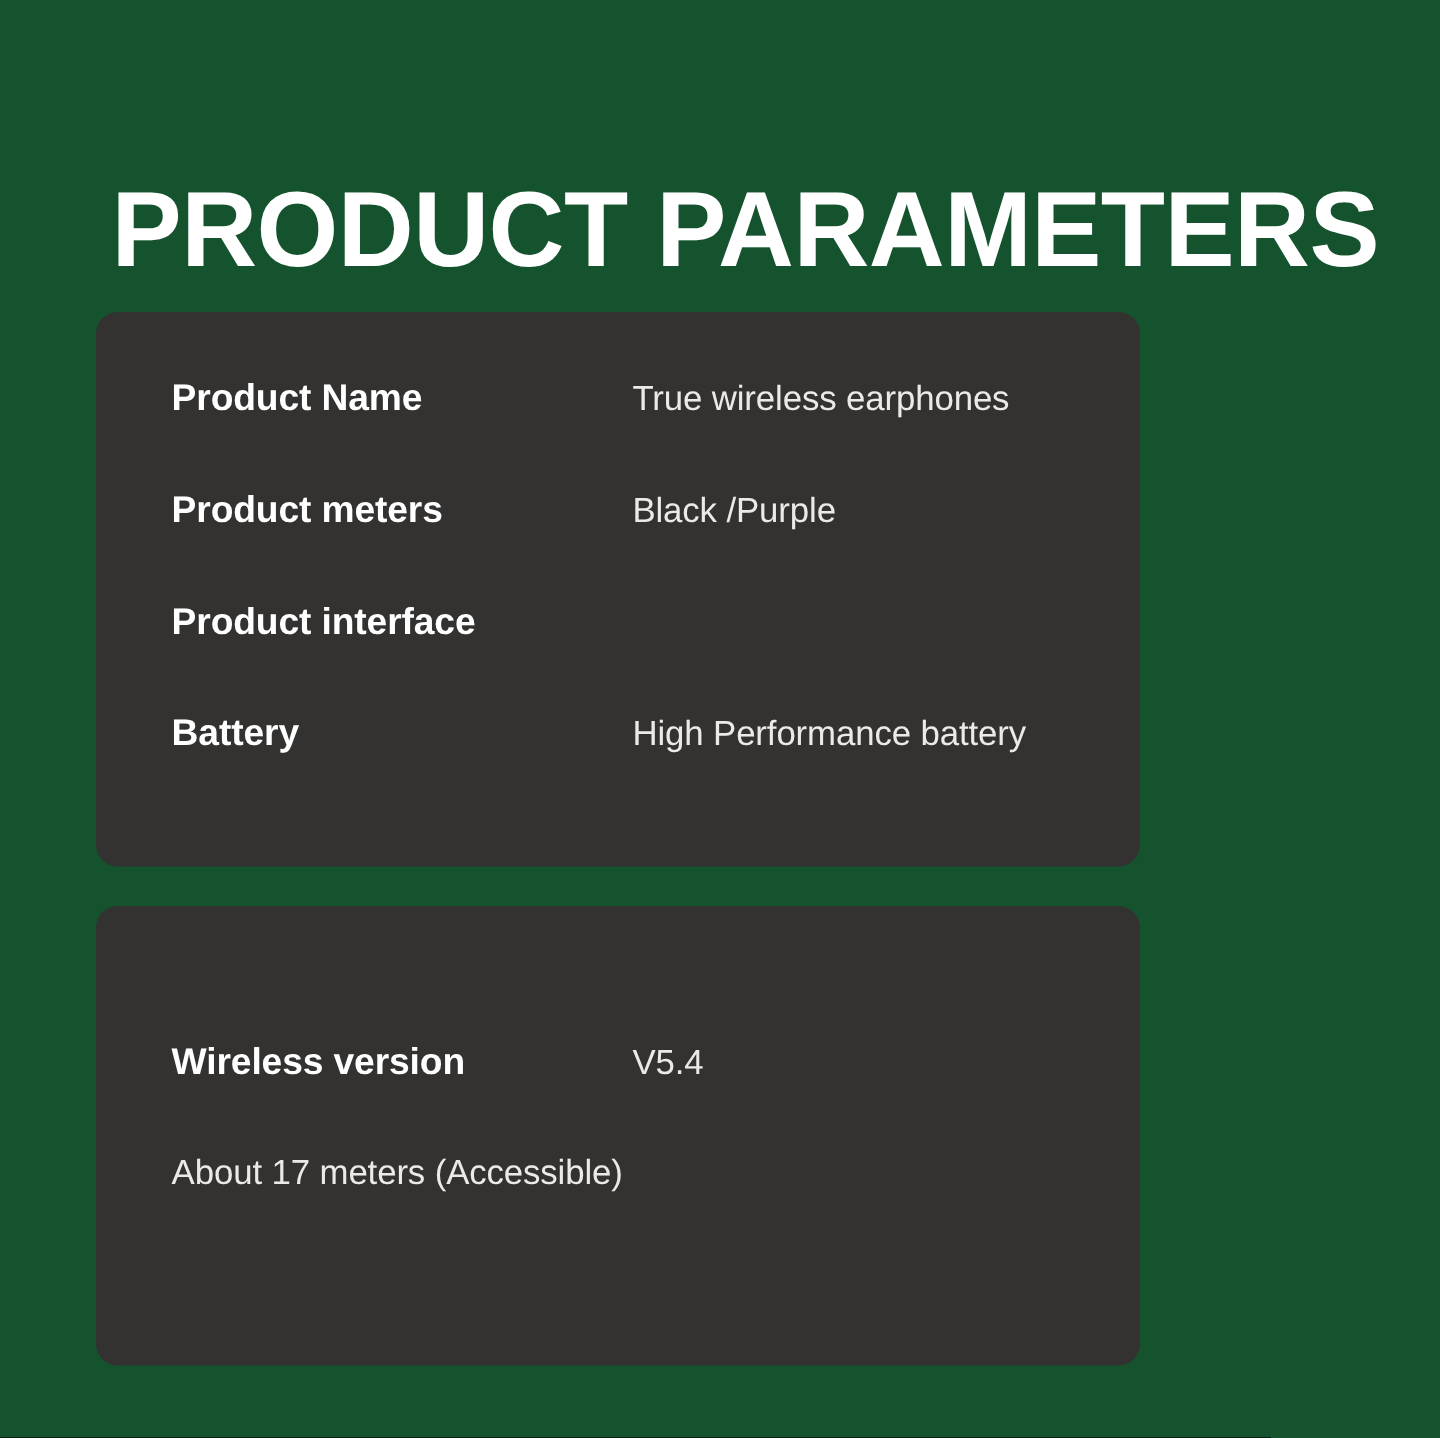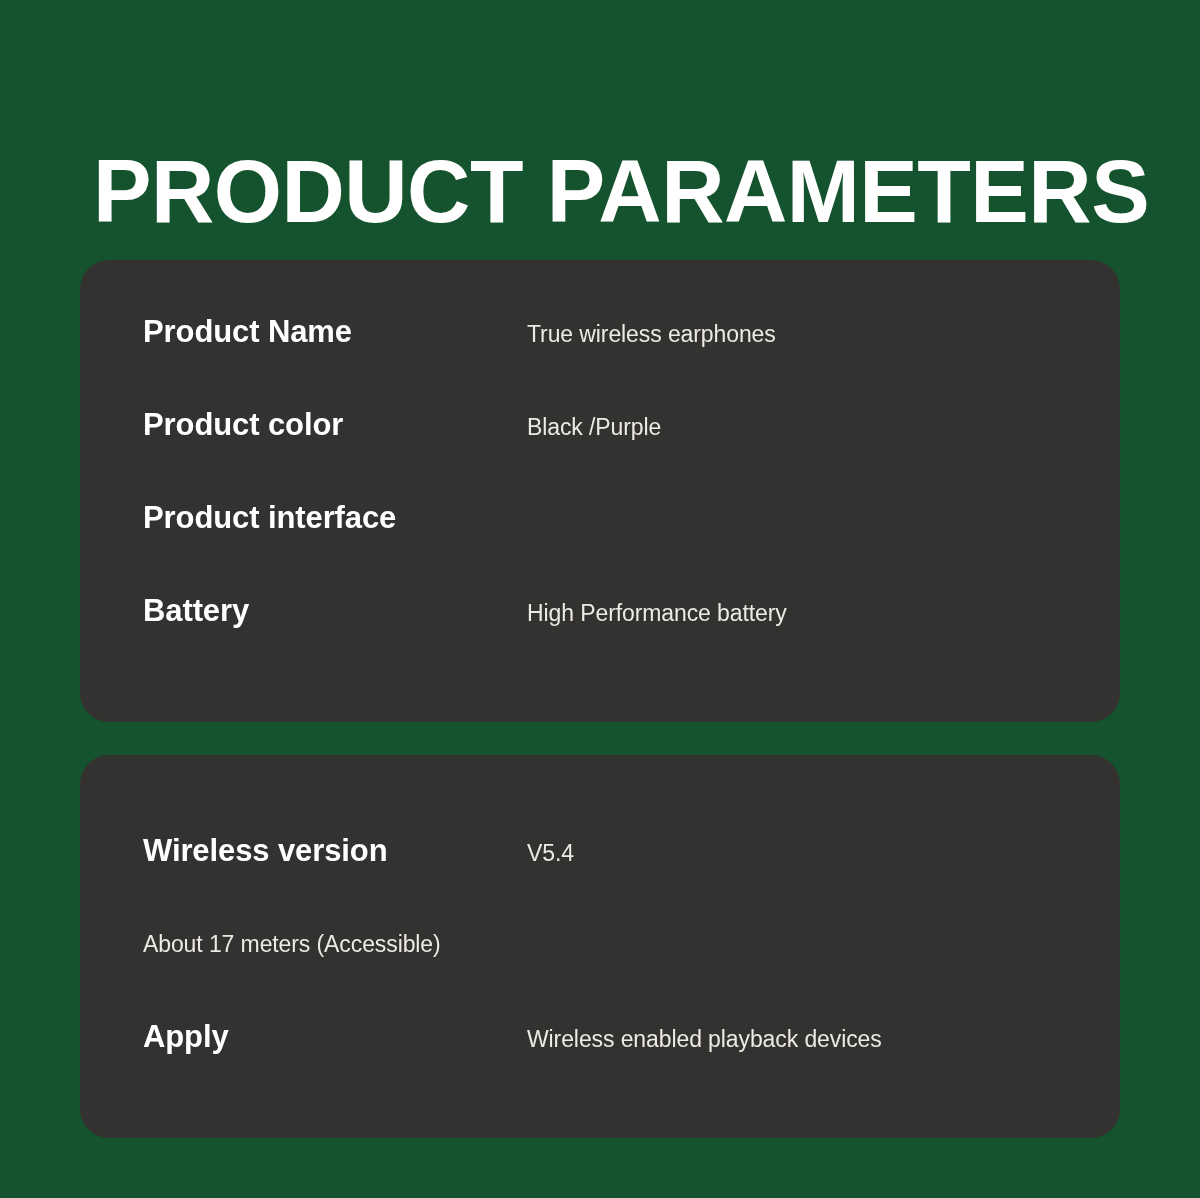--- a/index.html
+++ b/index.html
@@ -37,34 +37,34 @@
     letter-spacing: -0.5px;
     transform: scaleX(0.985);
     transform-origin: left center;
     white-space: nowrap;
   }
 
   
   .card {
     position: absolute;
     left: 80px;
-    width: 1040px;
+    width: 870px;
     background: #333231;
-    border-radius: 29px;
+    border-radius: 18px;
     box-sizing: border-box;
   }
   .card--one {
     top: 260px;
     height: 462px;
     padding-top: 54px;
   }
   .card--two {
     top: 755px;
     height: 383px;
-    padding-top: 78px;
+    padding-top: 112px;
   }
 
   .spec-row {
     display: flex;
     align-items: baseline;
     height: 93px;
     padding-left: 63px;
     padding-right: 30px;
     box-sizing: border-box;
   }
@@ -80,58 +80,54 @@
     line-height: 36px;
     letter-spacing: -0.1px;
     white-space: nowrap;
   }
 
   .spec-value {
     flex: 1 1 auto;
     color: #eceae7;
     font-family: "Liberation Sans", sans-serif;
     font-weight: 400;
-    font-size: 23px;
+    font-size: 29px;
     line-height: 36px;
     letter-spacing: -0.1px;
     white-space: nowrap;
   }
 </style>
 </head>
 <body>
 
 <div class="page">
 
   <h1 class="page-title">PRODUCT PARAMETERS</h1>
 
   <section class="card card--one">
     <div class="spec-row">
       <div class="spec-label">Product Name</div>
       <div class="spec-value">True wireless earphones</div>
     </div>
     <div class="spec-row">
-      <div class="spec-label">Product color</div>
+      <div class="spec-label">Product meters</div>
       <div class="spec-value">Black /Purple</div>
     </div>
     <div class="spec-row">
       <div class="spec-label">Product interface</div>
     </div>
     <div class="spec-row">
       <div class="spec-label">Battery</div>
       <div class="spec-value">High Performance battery</div>
     </div>
   </section>
 
   <section class="card card--two">
     <div class="spec-row">
       <div class="spec-label">Wireless version</div>
       <div class="spec-value">V5.4</div>
     </div>
     <div class="spec-row">
       <div class="spec-value">About 17 meters (Accessible)</div>
     </div>
-    <div class="spec-row">
-      <div class="spec-label">Apply</div>
-      <div class="spec-value">Wireless enabled playback devices</div>
-    </div>
   </section>
 
 </div>
 
 </body></html>

